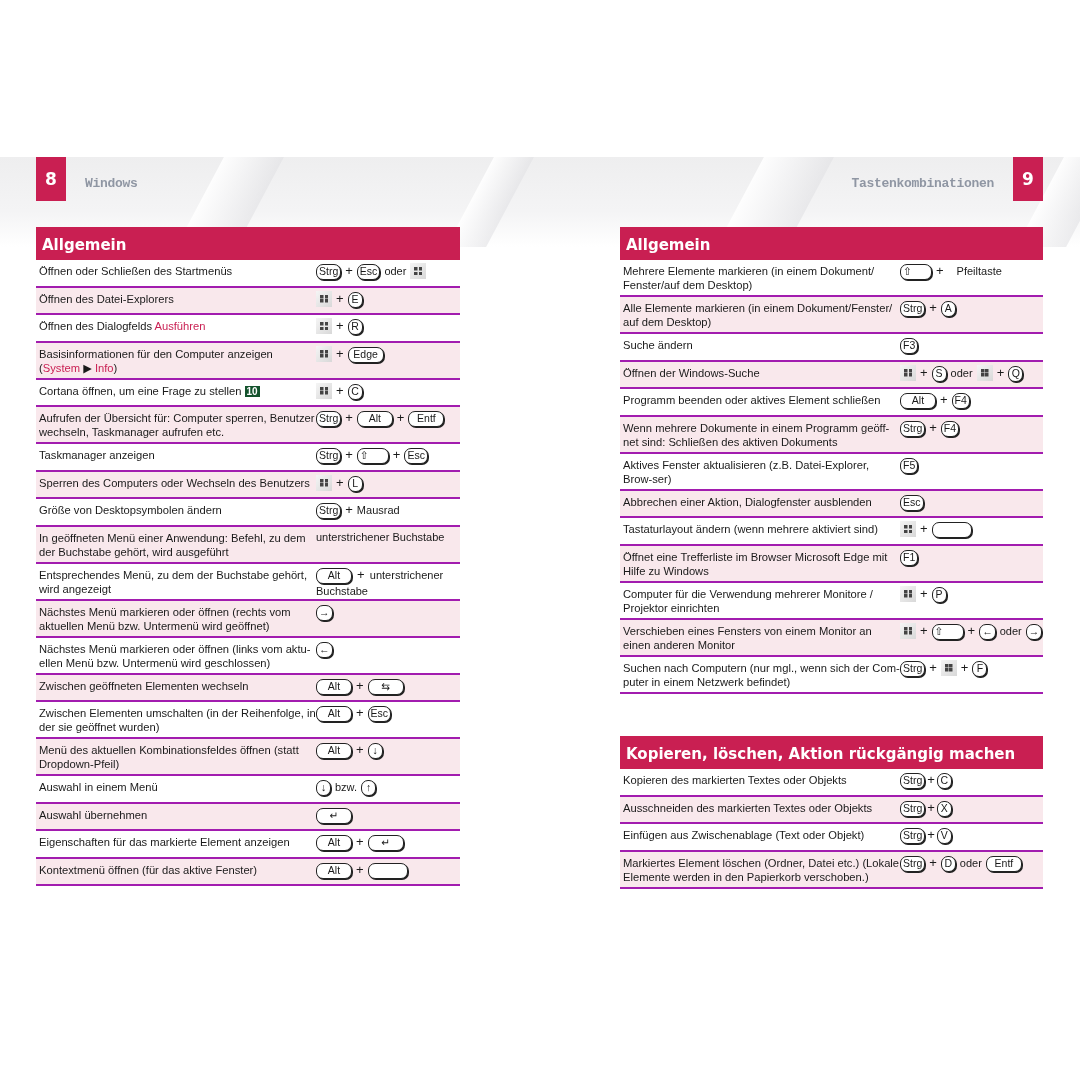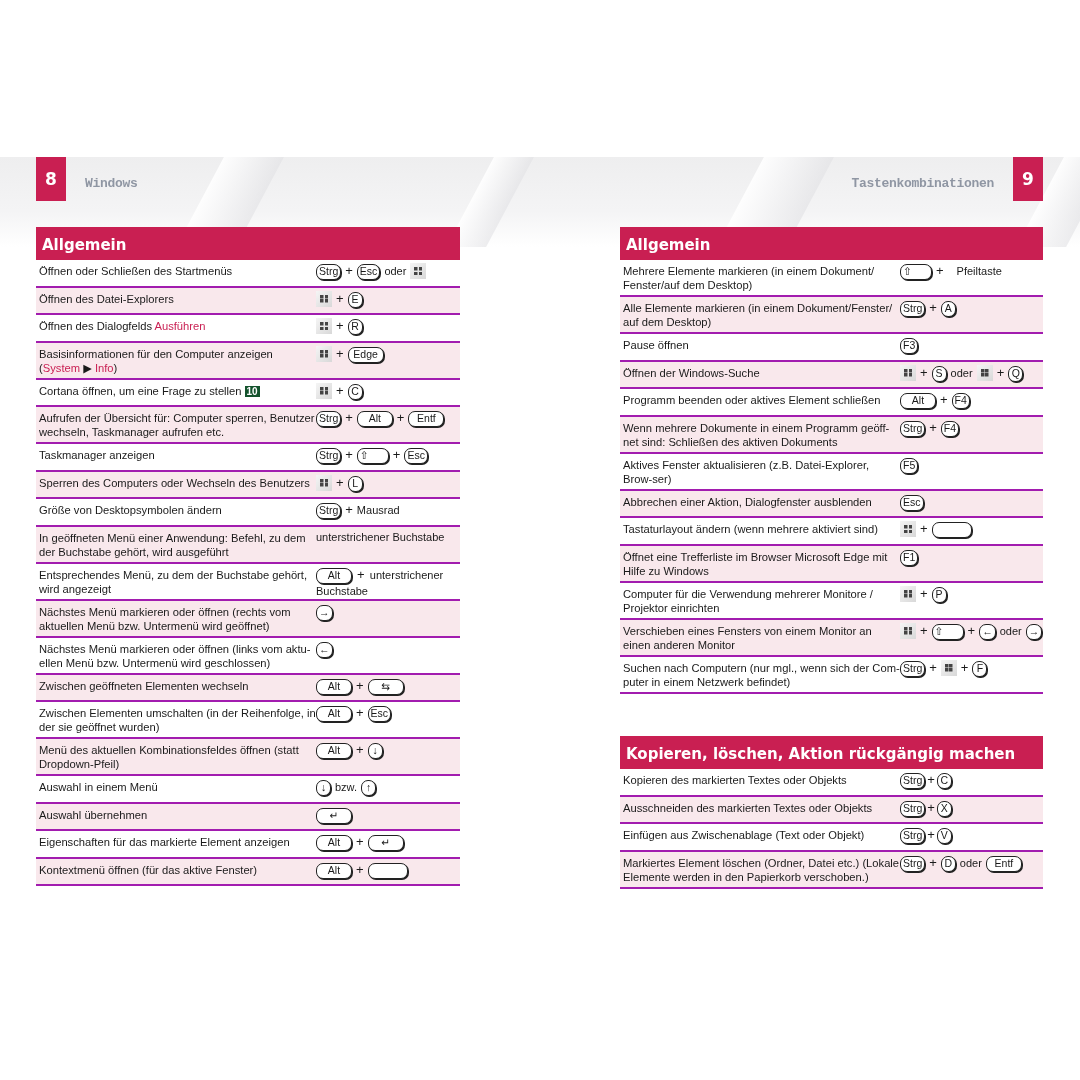--- a/index.html
+++ b/index.html
@@ -291,21 +291,21 @@
     <div class="row h2 alt">
       <div class="desc">Alle Elemente markieren (in einem Dokument/Fenster/ auf dem Desktop)</div>
       <div class="keys">
         <span class="k">Strg</span>
         <span class="plus">+</span>
         <span class="k">A</span>
       </div>
     </div>
 
     <div class="row h1">
-      <div class="desc">Pause öffnen</div>
+      <div class="desc">Suche ändern</div>
       <div class="keys">
         <span class="k">F3</span>
       </div>
     </div>
 
     <div class="row h1 alt">
       <div class="desc">Öffnen der Windows-Suche</div>
       <div class="keys">
         <span class="win"></span>
         <span class="plus">+</span>

